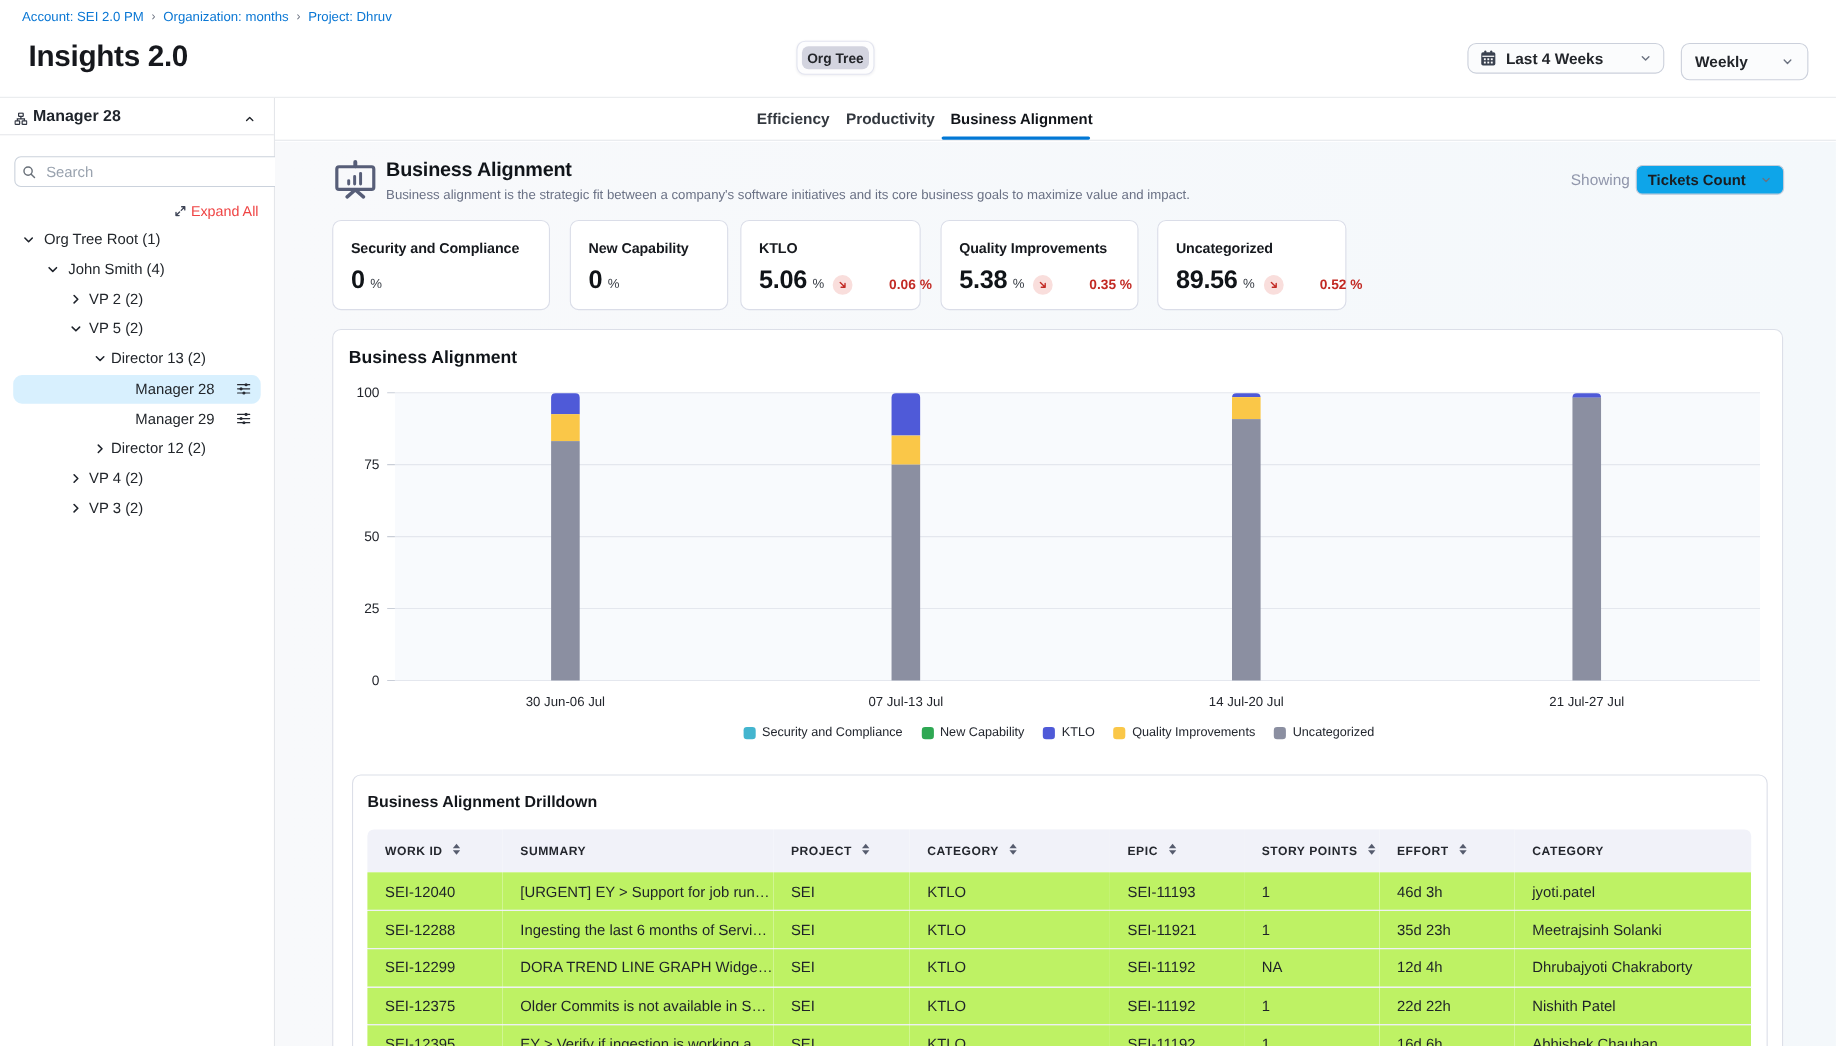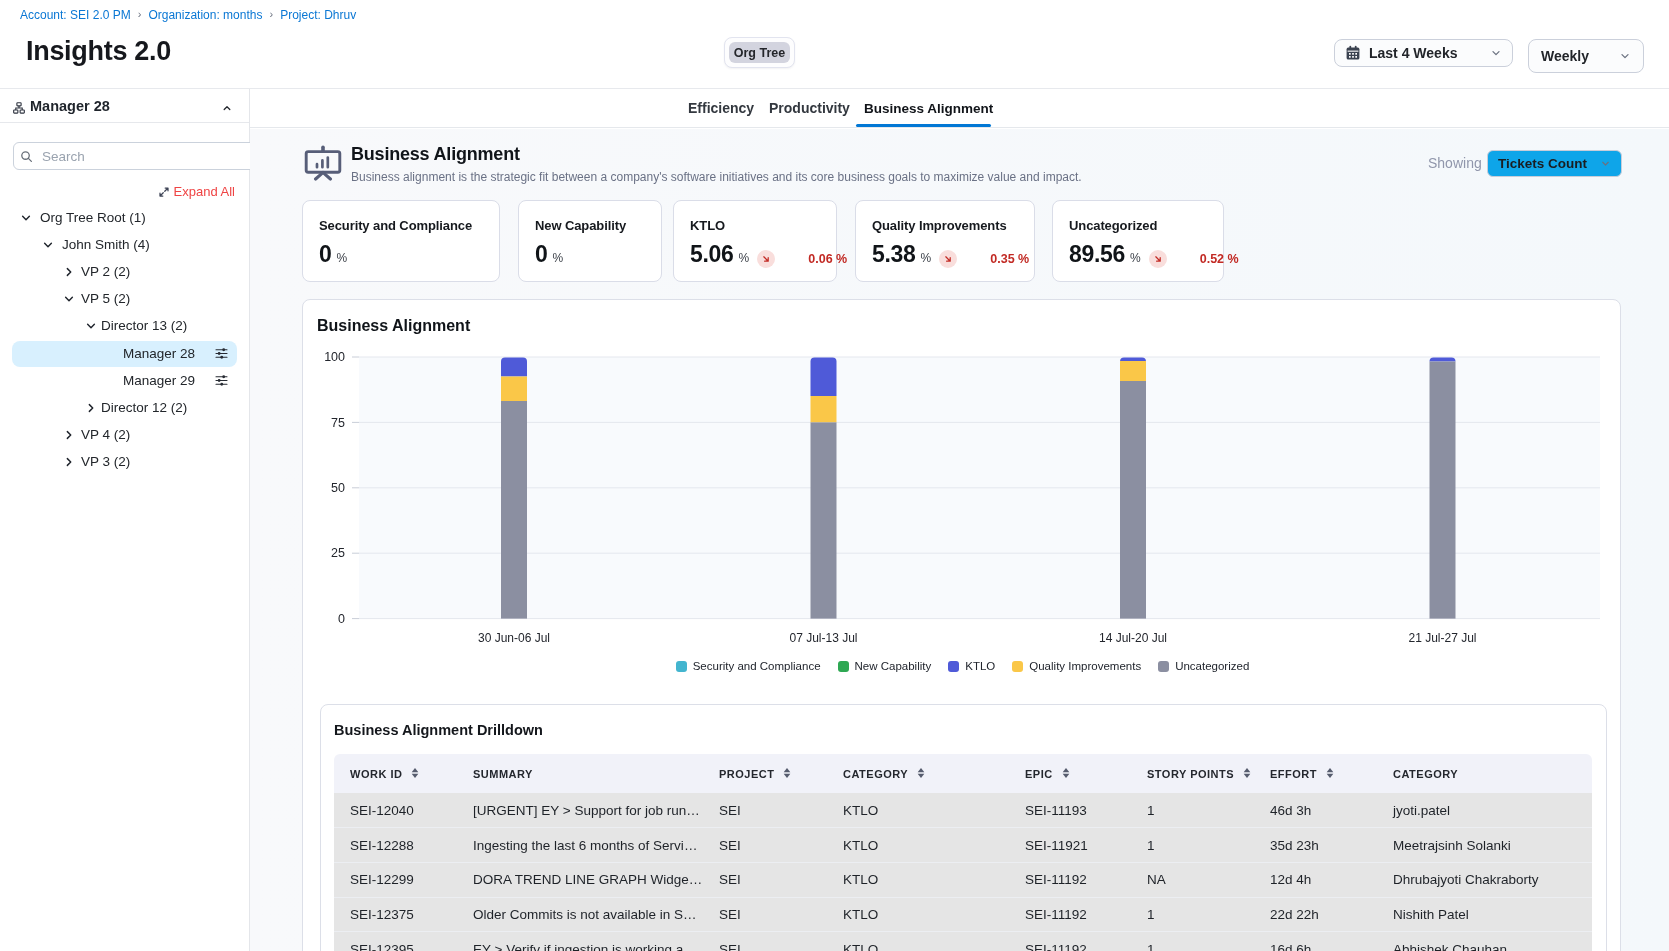--- a/index.html
+++ b/index.html
@@ -67,21 +67,21 @@
 #bigcard { position:absolute; left:302px; top:299px; width:1319px; height:680px; background:#fff; border:1px solid #DCDFE8; border-radius:8px; }
 #bigcard .ttl { position:absolute; left:14px; top:17px; font-size:16px; font-weight:700; color:#101419; }
 
 
 #drill { position:absolute; left:17px; top:404px; width:1287px; height:275px; background:#fff; border:1px solid #DCDFE8; border-radius:8px; }
 #drill .ttl { position:absolute; left:13px; top:17px; font-size:14.5px; font-weight:700; color:#14171C; }
 table.grid { position:absolute; left:13px; top:49px; width:1258px; border-collapse:collapse; table-layout:fixed; font-size:13.5px; color:#1E2228; }
 table.grid thead th { background:#F1F2F9; font-size:11px; font-weight:700; letter-spacing:0.5px; color:#24272E; text-align:left; height:39px; padding:0 0 0 16px; }
 table.grid thead th:first-child { border-radius:6px 0 0 0; }
 table.grid thead th:last-child { border-radius:0 6px 0 0; }
-table.grid tbody td { height:34.7px; padding:0 0 0 16px; border-bottom:1px solid #ECEEF2; background:#e5e5e5; white-space:nowrap; overflow:hidden; text-overflow:ellipsis; }
+table.grid tbody td { height:34.7px; padding:0 0 0 16px; border-bottom:1px solid #ECEEF2; background:#bef264; white-space:nowrap; overflow:hidden; text-overflow:ellipsis; }
 .sorti { display:inline-block; vertical-align:-1px; margin-left:8px; }
 </style>
 </head>
 <body>
 
 <div id="topbar">
   <div class="crumbs"><a>Account: SEI 2.0 PM</a><span class="sep">›</span><a>Organization: months</a><span class="sep">›</span><a>Project: Dhruv</a></div>
   <div class="pagetitle">Insights 2.0</div>
   <div class="orgtree-wrap">
       <div class="orgtree-pill">Org Tree</div>

